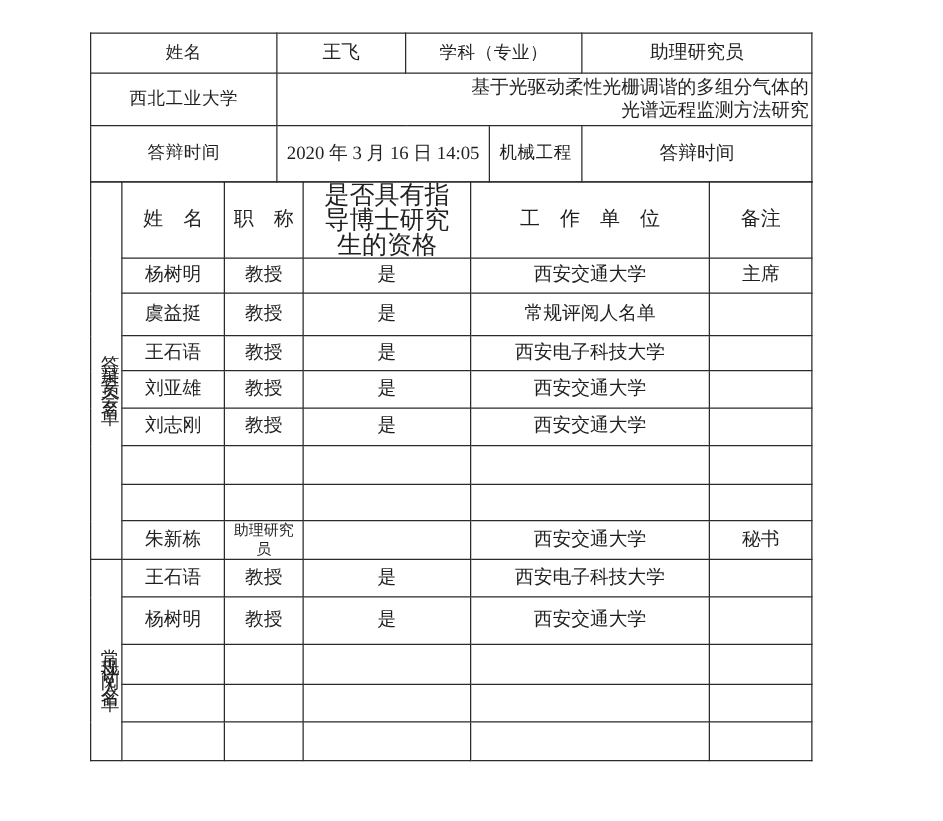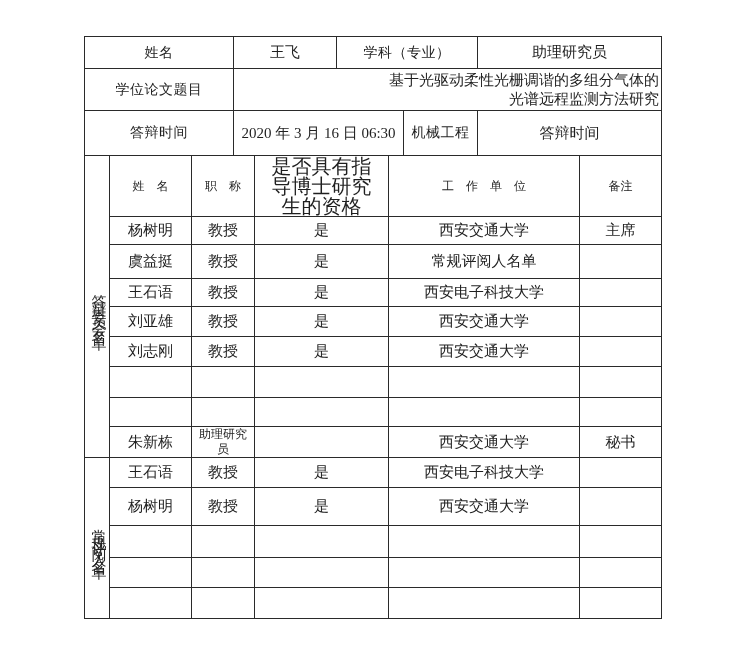--- a/index.html
+++ b/index.html
@@ -1,39 +1,39 @@
 <!DOCTYPE html>
 <html><head>
 <meta charset="utf-8">
 <style>
   html,body{margin:0;padding:0;}
   body{
     width:754px;height:657px;background:#ffffff;position:relative;overflow:hidden;
     font-family:"Liberation Serif","DejaVu Serif",serif;
     color:#1f1f1f;
   }
-  .doc{position:absolute;left:84px;top:26px;width:577px;margin-top:10px;}
+  .doc{position:absolute;left:72px;top:26px;width:577px;}
   table{border-collapse:collapse;table-layout:fixed;width:577px;}
   td{
     border:1px solid #2a2a2a;
     text-align:center;vertical-align:middle;
     font-size:15px;line-height:1.25;
     padding:0 2px;overflow:hidden;
     white-space:normal;
   }
   #tableB{margin-top:-1px;}
   .label-cell{font-size:14px;letter-spacing:0.5px;}
   .title-line{font-size:15px;line-height:19px;text-align:right;}
   .wrap-head{max-width:110px;margin:0 auto;font-size:20px;line-height:20px;}
   .vlabel{
     writing-mode:vertical-rl;text-orientation:upright;
     margin:0 auto;font-size:15px;letter-spacing:7px;line-height:23px;
   }
   .vlabel2{letter-spacing:6px;}
-  .hdr{font-size:12px;}
+  .hdr{font-size:16px;}
 </style>
 </head>
 <body>
 
 <div class="doc">
 
   <table id="tableA">
     <colgroup>
       <col style="width:149px">
         <col style="width:103px">
@@ -42,29 +42,29 @@
         <col style="width:184px">
     </colgroup>
     <tbody>
         <tr style="height:32px">
       <td class="label-cell">姓名</td>
       <td>王飞</td>
       <td colspan="2" class="label-cell">学科（专业）</td>
       <td>助理研究员</td>
     </tr>
     <tr style="height:42px">
-      <td class="label-cell">学位论文题目</td>
+      <td class="label-cell">西北工业大学</td>
       <td colspan="4">
         <div class="title-line">基于光驱动柔性光栅调谐的多组分气体的</div>
         <div class="title-line">光谱远程监测方法研究</div>
       </td>
     </tr>
     <tr style="height:45px">
       <td class="label-cell">答辩时间</td>
-      <td colspan="2">2020 年 3 月 16 日 06:30</td>
+      <td colspan="2">2020 年 3 月 16 日 14:05</td>
       <td class="label-cell">机械工程</td>
       <td>答辩时间</td>
     </tr>
   </tbody>
     </table>
 
   <table id="tableB">
     <colgroup>
       <col style="width:25px">
         <col style="width:82px">

